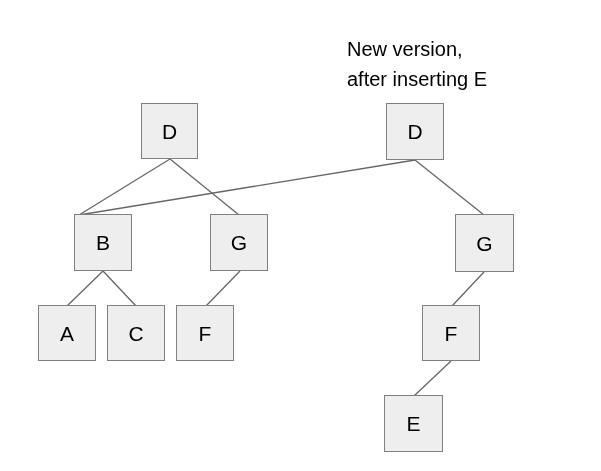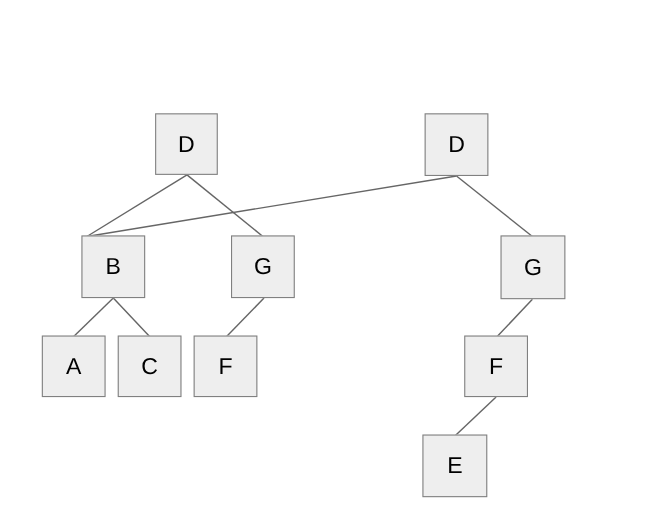--- a/index.html
+++ b/index.html
@@ -71,21 +71,21 @@
       <line x1="103" y1="271" x2="67" y2="306" stroke="#666666" stroke-width="1.3"></line>
       <line x1="103" y1="271" x2="136" y2="306" stroke="#666666" stroke-width="1.3"></line>
       <line x1="240" y1="271" x2="206" y2="306" stroke="#666666" stroke-width="1.3"></line>
       <line x1="415" y1="160" x2="79" y2="215" stroke="#666666" stroke-width="1.3"></line>
       <line x1="415" y1="160" x2="484" y2="215" stroke="#666666" stroke-width="1.3"></line>
       <line x1="484" y1="272" x2="452" y2="306" stroke="#666666" stroke-width="1.3"></line>
       <line x1="451" y1="361" x2="414" y2="396" stroke="#666666" stroke-width="1.3"></line>
     </svg>
 
 
-  <div class="caption" id="caption-new"><br></div>
+  <div class="caption" id="caption-new"><span>New version,</span><br><span>after inserting E</span></div>
 
   <div id="nodes">
       <div class="node" style="left: 141px; top: 103px; width: 57px; height: 56px; background: rgb(238, 238, 238); border-color: rgb(128, 128, 128);">
         <span class="node-label">D</span>
       </div>
       <div class="node" style="left: 74px; top: 214px; width: 58px; height: 57px; background: rgb(238, 238, 238); border-color: rgb(128, 128, 128);">
         <span class="node-label">B</span>
       </div>
       <div class="node" style="left: 210px; top: 214px; width: 58px; height: 57px; background: rgb(238, 238, 238); border-color: rgb(128, 128, 128);">
         <span class="node-label">G</span>

